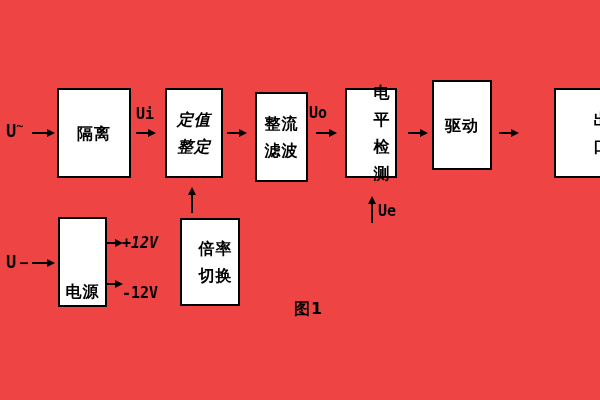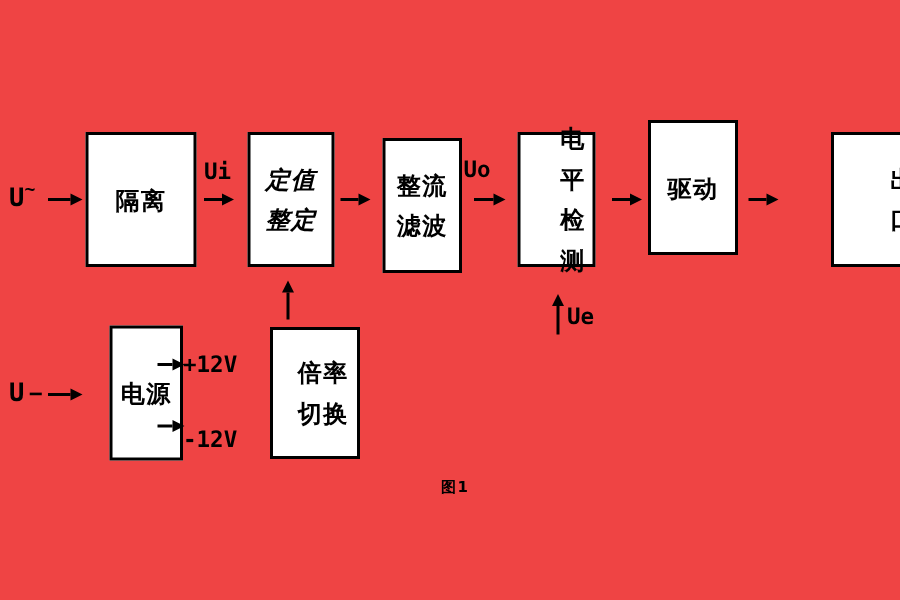--- a/index.html
+++ b/index.html
@@ -27,21 +27,21 @@
     font-size: 16px;
     line-height: 27px;
     letter-spacing: 1px;
   }
   #blk-isolation      { left: 57px;  top: 88px;  width: 74px; height: 90px; }
   #blk-setting        { left: 165px; top: 88px;  width: 58px; height: 90px; font-style: italic; }
   #blk-rectify        { left: 255px; top: 92px;  width: 53px; height: 90px; }
   #blk-level          { left: 345px; top: 88px;  width: 52px; height: 90px; padding-left: 22px; }
   #blk-drive          { left: 432px; top: 80px;  width: 60px; height: 90px; }
   #blk-relay          { left: 554px; top: 88px;  width: 66px; height: 90px; padding-left: 30px; }
-  #blk-power          { left: 73px;  top: 217px; width: 49px; height: 90px; }
+  #blk-power          { left: 58px;  top: 217px; width: 49px; height: 90px; justify-content: flex-end; }
   #blk-ratio          { left: 180px; top: 218px; width: 60px; height: 88px; padding-left: 11px; }
   #blk-reference      { left: 330px; top: 233px; width: 96px; height: 56px; }
   
   .arrow-right {
     position: absolute;
     height: 0;
     border-top: 2px solid #000000;
   }
   .arrow-right::after {
     content: "";
@@ -86,28 +86,28 @@
     line-height: 19px;
     white-space: nowrap;
   }
   #lbl-ac   { left: 6px;   top: 117px; font-size: 17px; }
   #lbl-ac .sup { font-size: 12px; vertical-align: 7px; }
   #lbl-dc   { left: 6px;   top: 253px; font-size: 17px; }
   #lbl-dc .dash { margin-left: 3px; font-size: 15px; }
   #lbl-ui   { left: 136px; top: 105px; }
   #lbl-uo   { left: 309px; top: 104px; text-align: center; }
   #lbl-ue   { left: 378px; top: 202px; }
-  #lbl-p12  { left: 122px; top: 234px; }
+  #lbl-p12  { left: 122px; top: 234px; font-style: italic; }
   #lbl-m12  { left: 122px; top: 284px; }
   
   .caption {
     position: absolute;
-    left: 294px; top: 318px;
+    left: 294px; top: 299px;
     font-weight: 700;
-    font-size: 10px;
+    font-size: 16px;
     letter-spacing: 1px;
   }
 </style>
 </head>
 <body>
 
 <div class="stage">
 
   <div class="blk" id="blk-isolation">
     <span>隔离</span>

